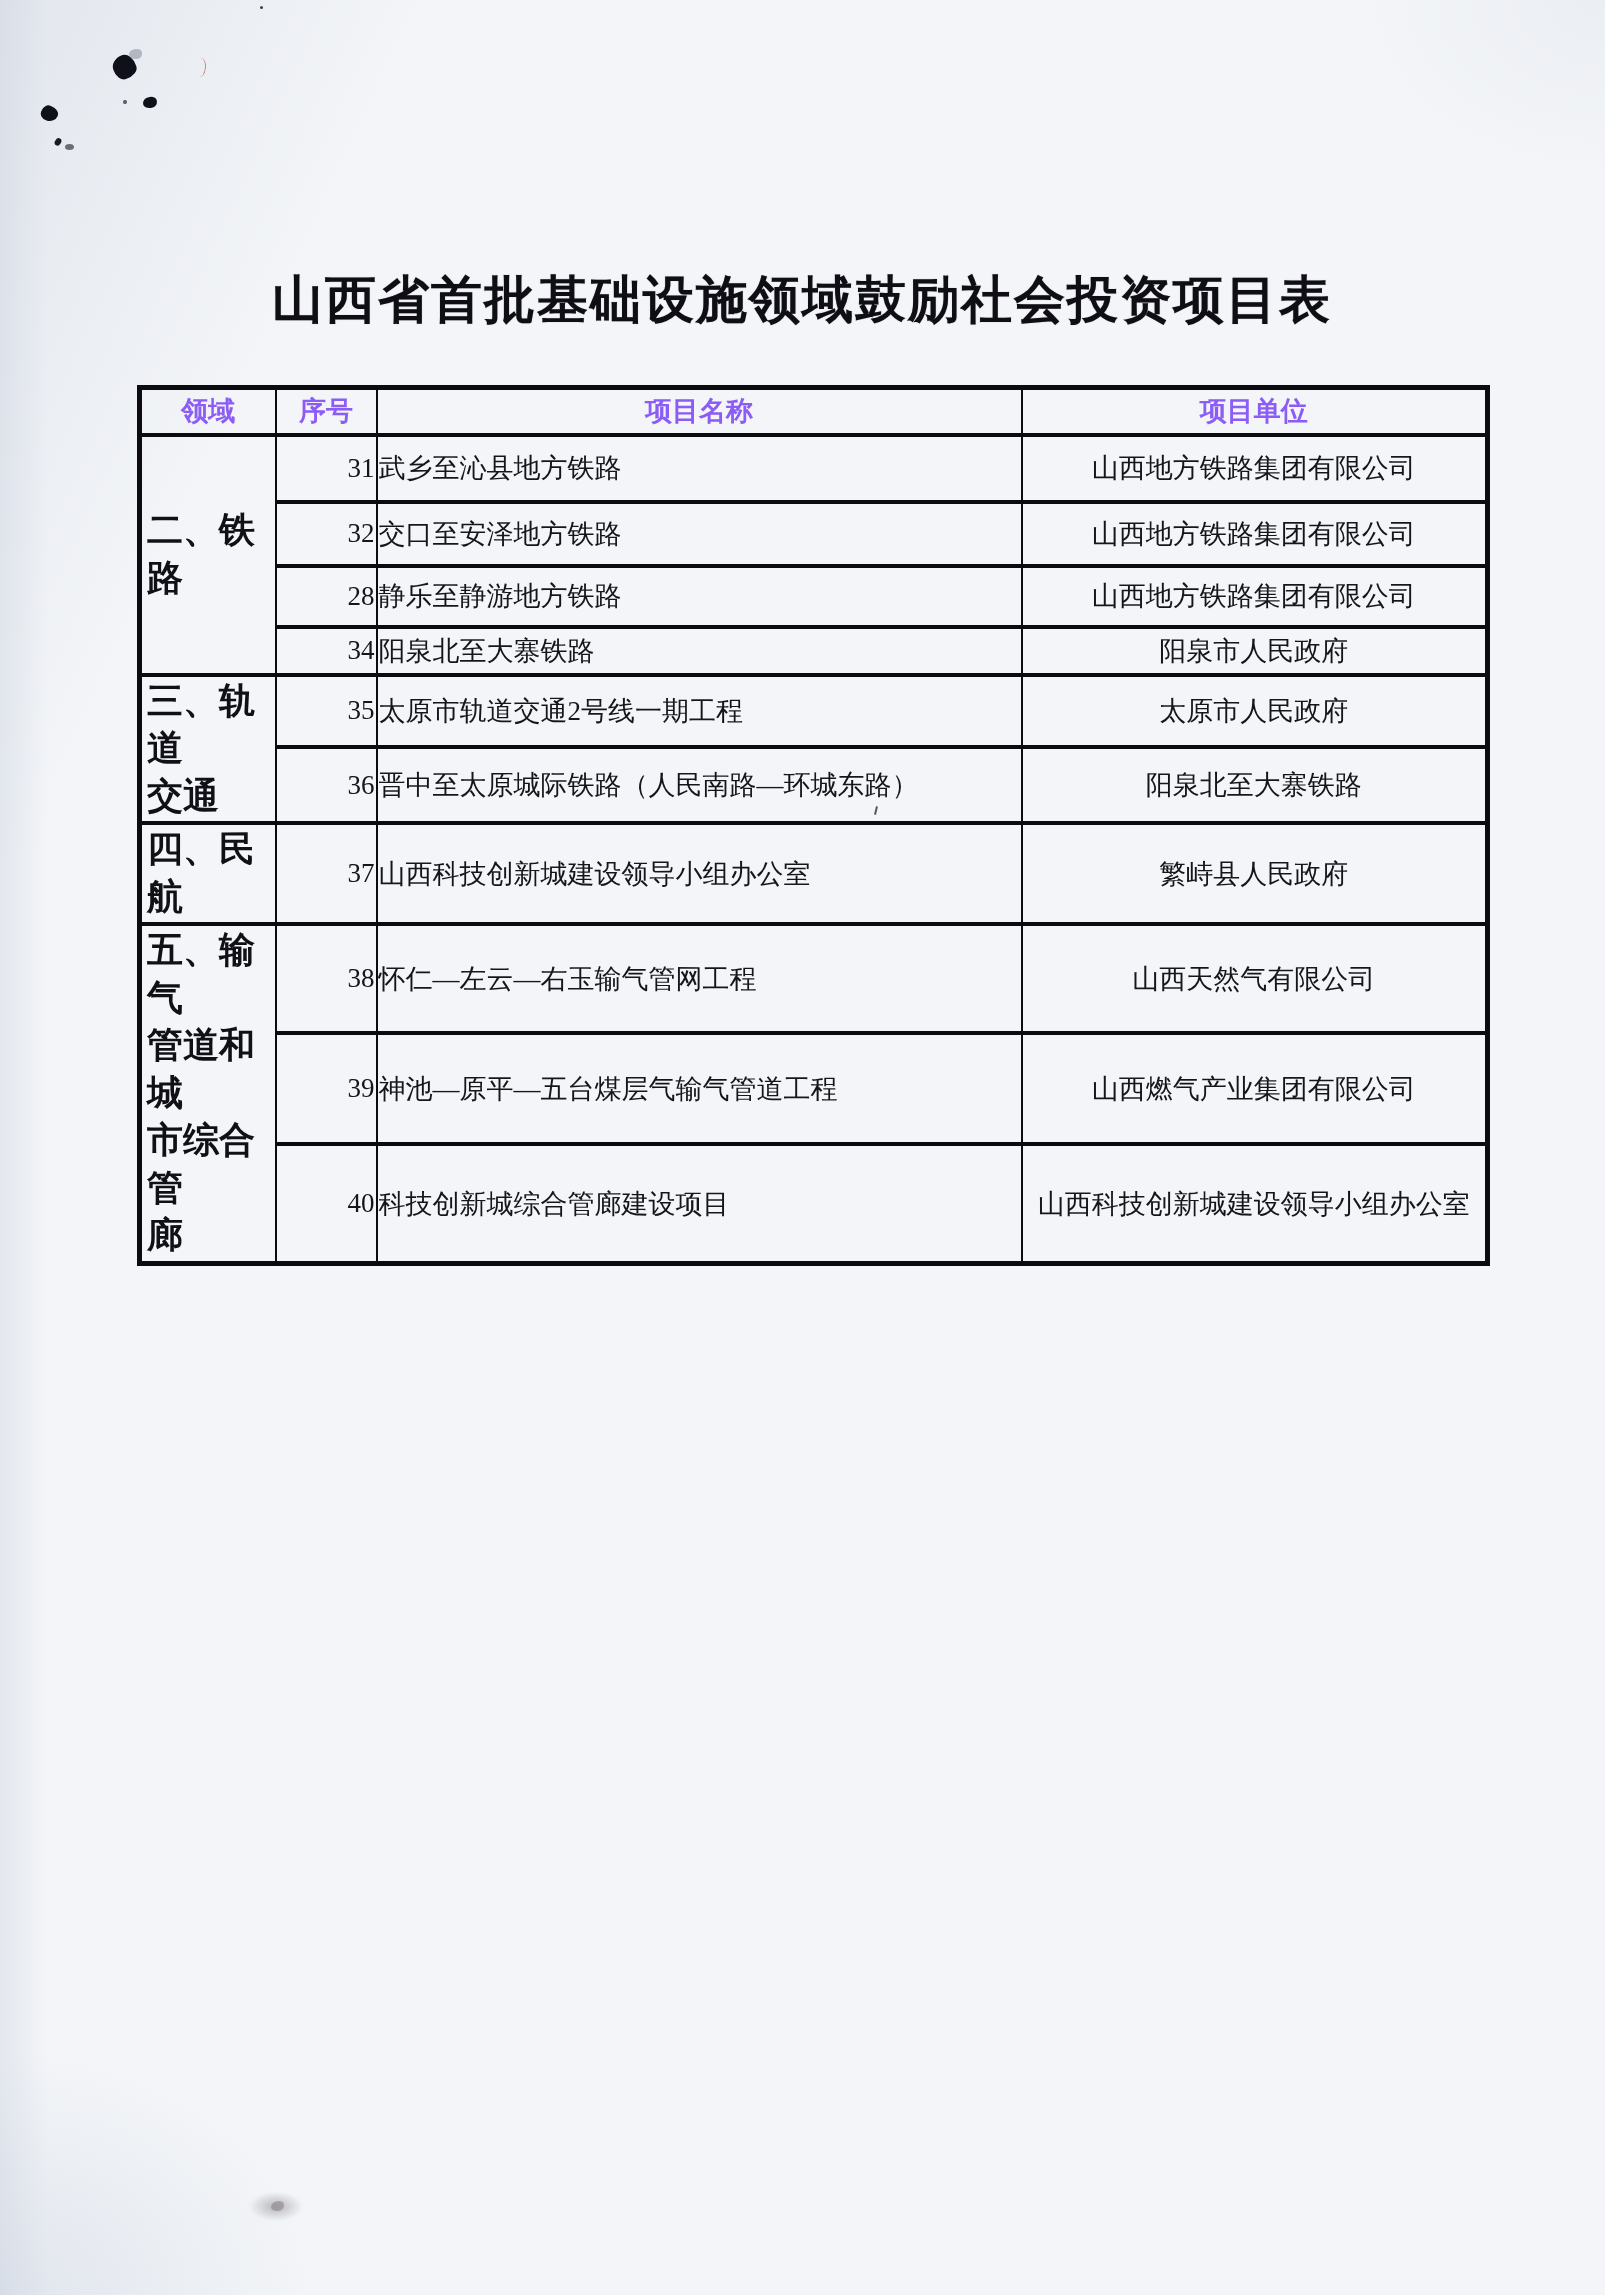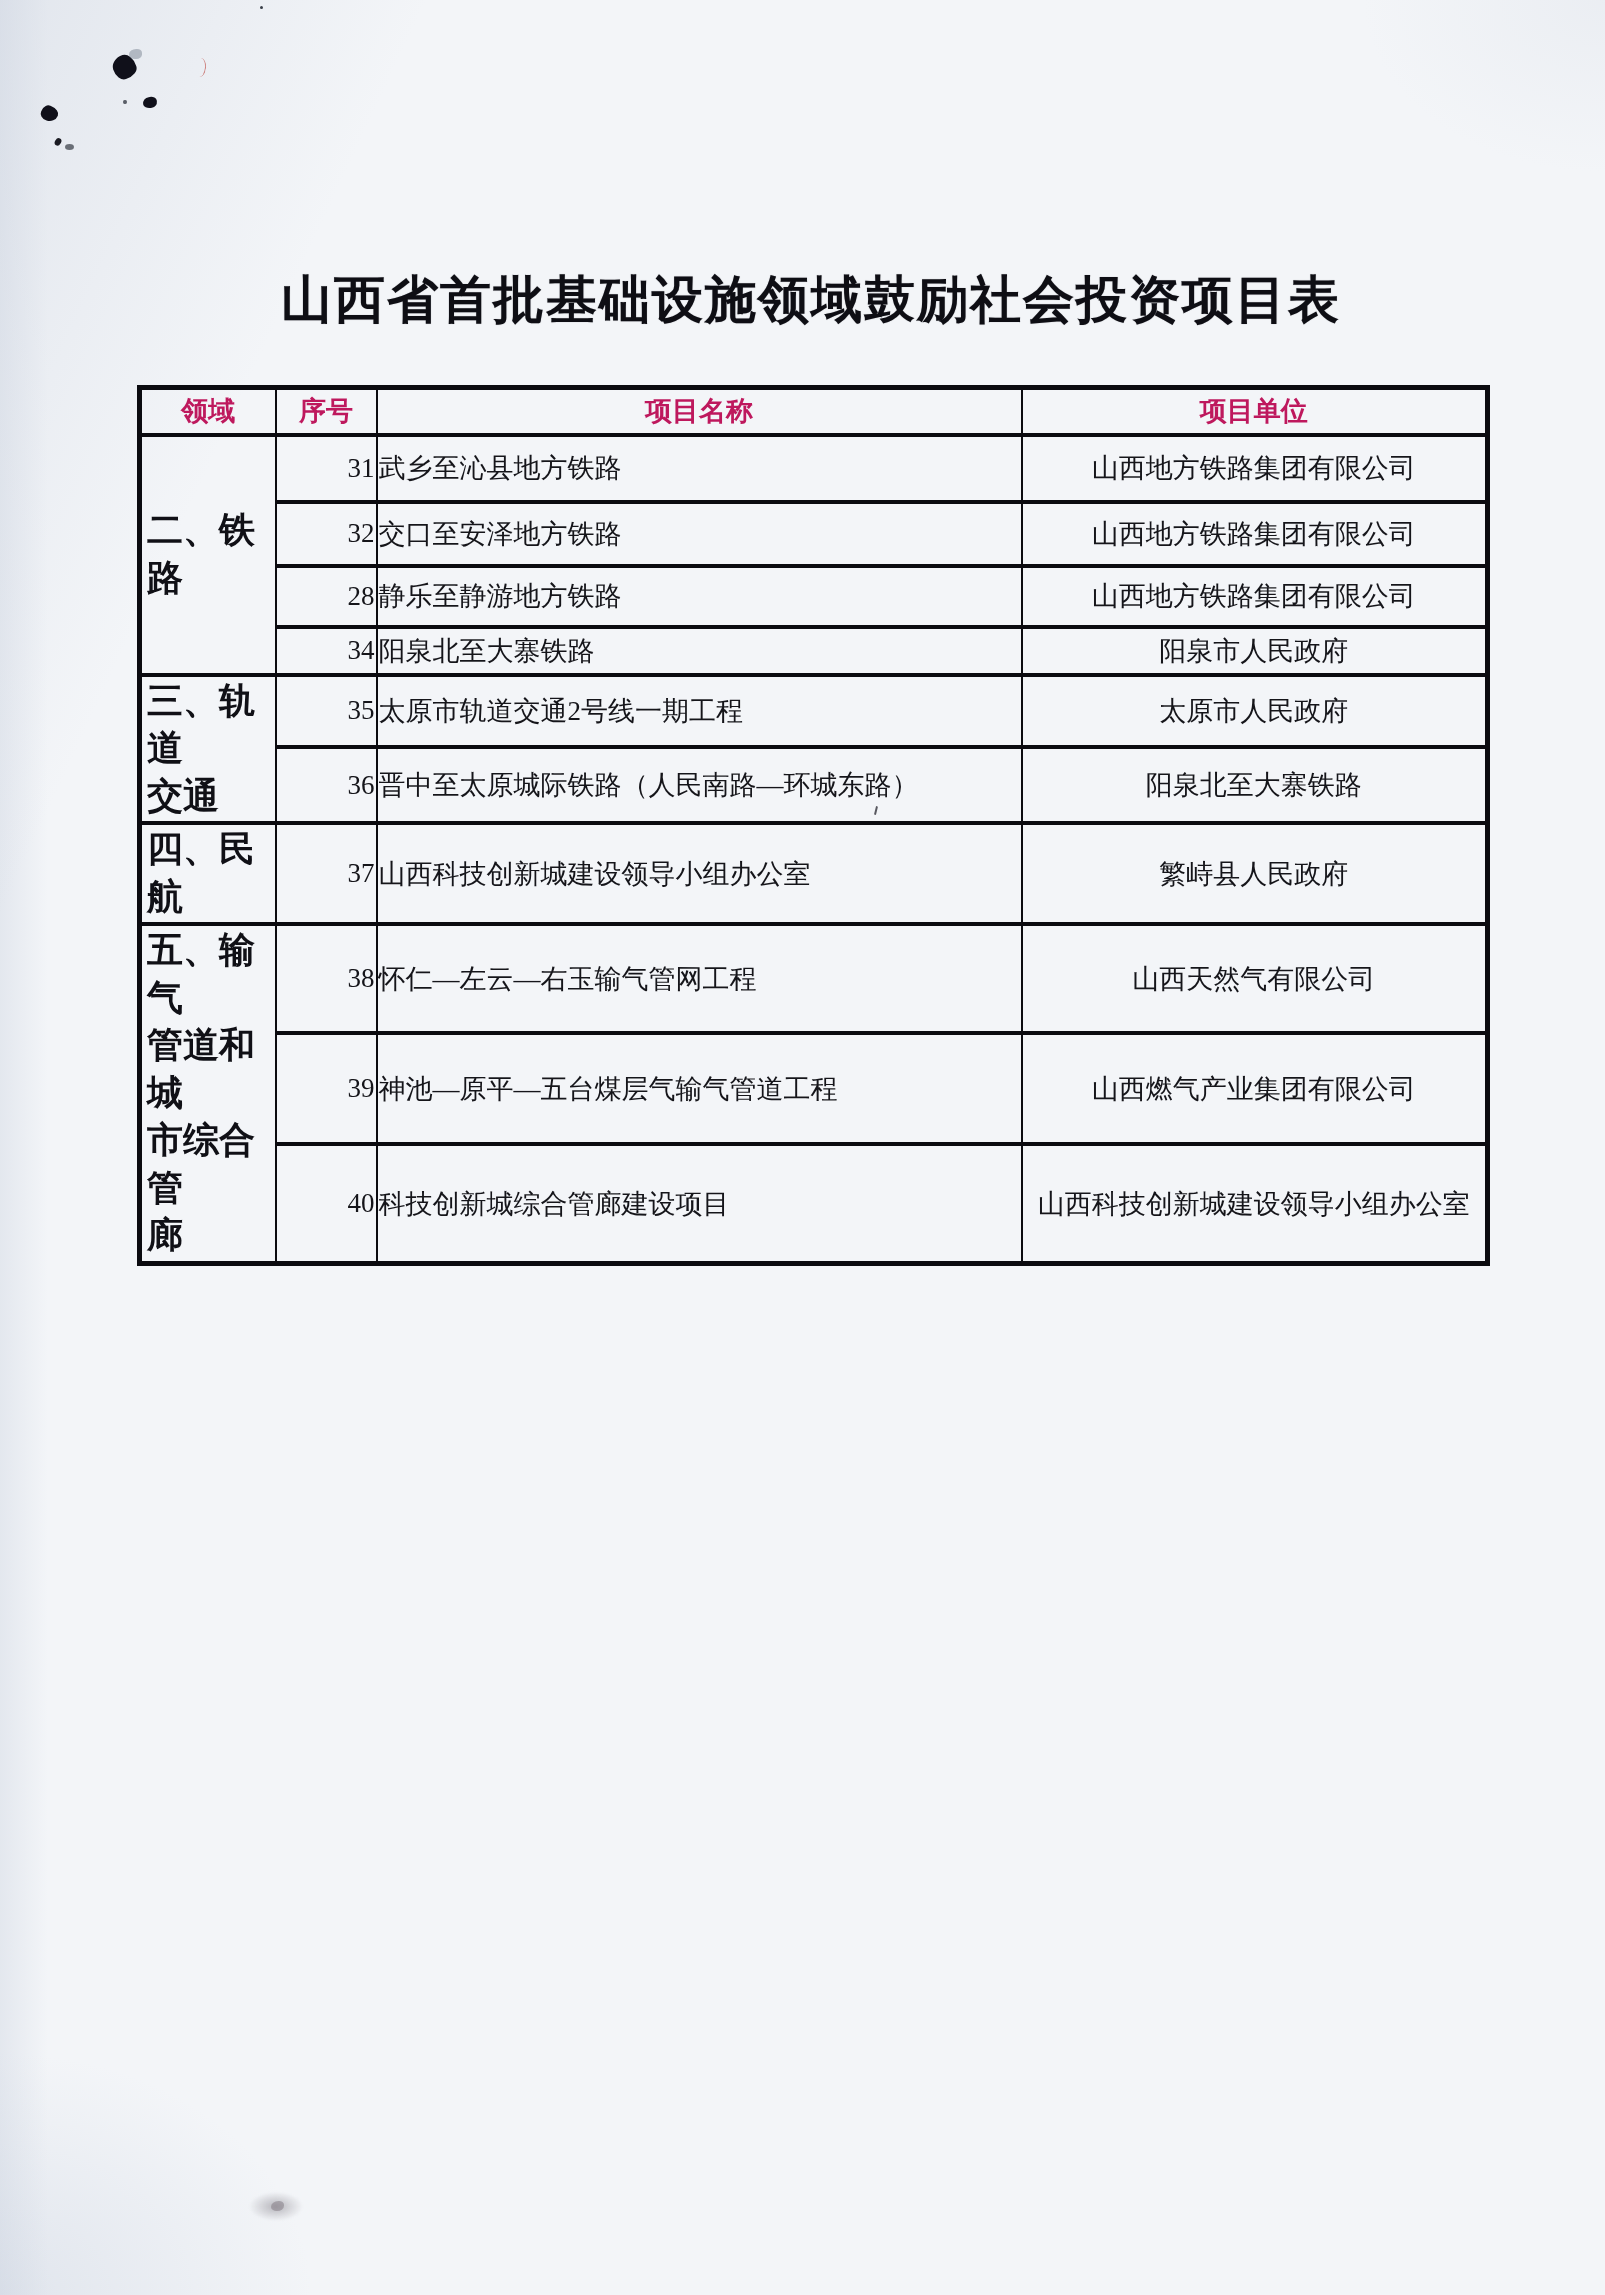--- a/index.html
+++ b/index.html
@@ -14,21 +14,21 @@
   .paper-shading {
     position: absolute; inset: 0; pointer-events: none;
     background:
       linear-gradient(115deg, rgba(205,212,224,0.45) 0%, rgba(205,212,224,0.0) 16%),
       linear-gradient(90deg, rgba(198,206,220,0.35) 0%, rgba(198,206,220,0.0) 3%),
       radial-gradient(445px 346px at 0% 100%, rgba(196,205,220,0.40), rgba(196,205,220,0.0) 70%),
       radial-gradient(346px 247px at 100% 0%, rgba(210,216,226,0.25), rgba(210,216,226,0.0) 70%);
   }
 
   .doc-title {
-    position: absolute; left: 137px; top: 232px; width: 1348px;
+    position: absolute; left: 128px; top: 232px; width: 1348px;
     text-align: center;
     font-size: 51px; font-weight: 700;
     letter-spacing: 2px;
     color: #0e0e14;
     text-shadow: 0 0 1px rgba(20,20,30,0.35);
   }
 
   .sheet { position: absolute; left: 137px; top: 385px; width: 1348px; }
 
   table.project-table {
@@ -39,21 +39,21 @@
   }
   .project-table td, .project-table th {
     border: 2.5px solid #0b0b10;
     border-top-width: 4px;
     border-bottom-width: 4px;
     overflow: hidden;
     font-weight: 400;
   }
   .project-table th {
     font-size: 27px; font-weight: 700; text-align: center;
-    color: #be185d;
+    color: #8b5cf6;
   }
   td.cell-field {
     font-size: 36px; font-weight: 700;
     text-align: left; vertical-align: middle;
     padding-left: 5px; line-height: 1.32;
     white-space: pre-line;
     color: #101016;
   }
   td.cell-seq  { font-size: 27px; text-align: right; }
   td.cell-name { font-size: 27px; text-align: left; }

